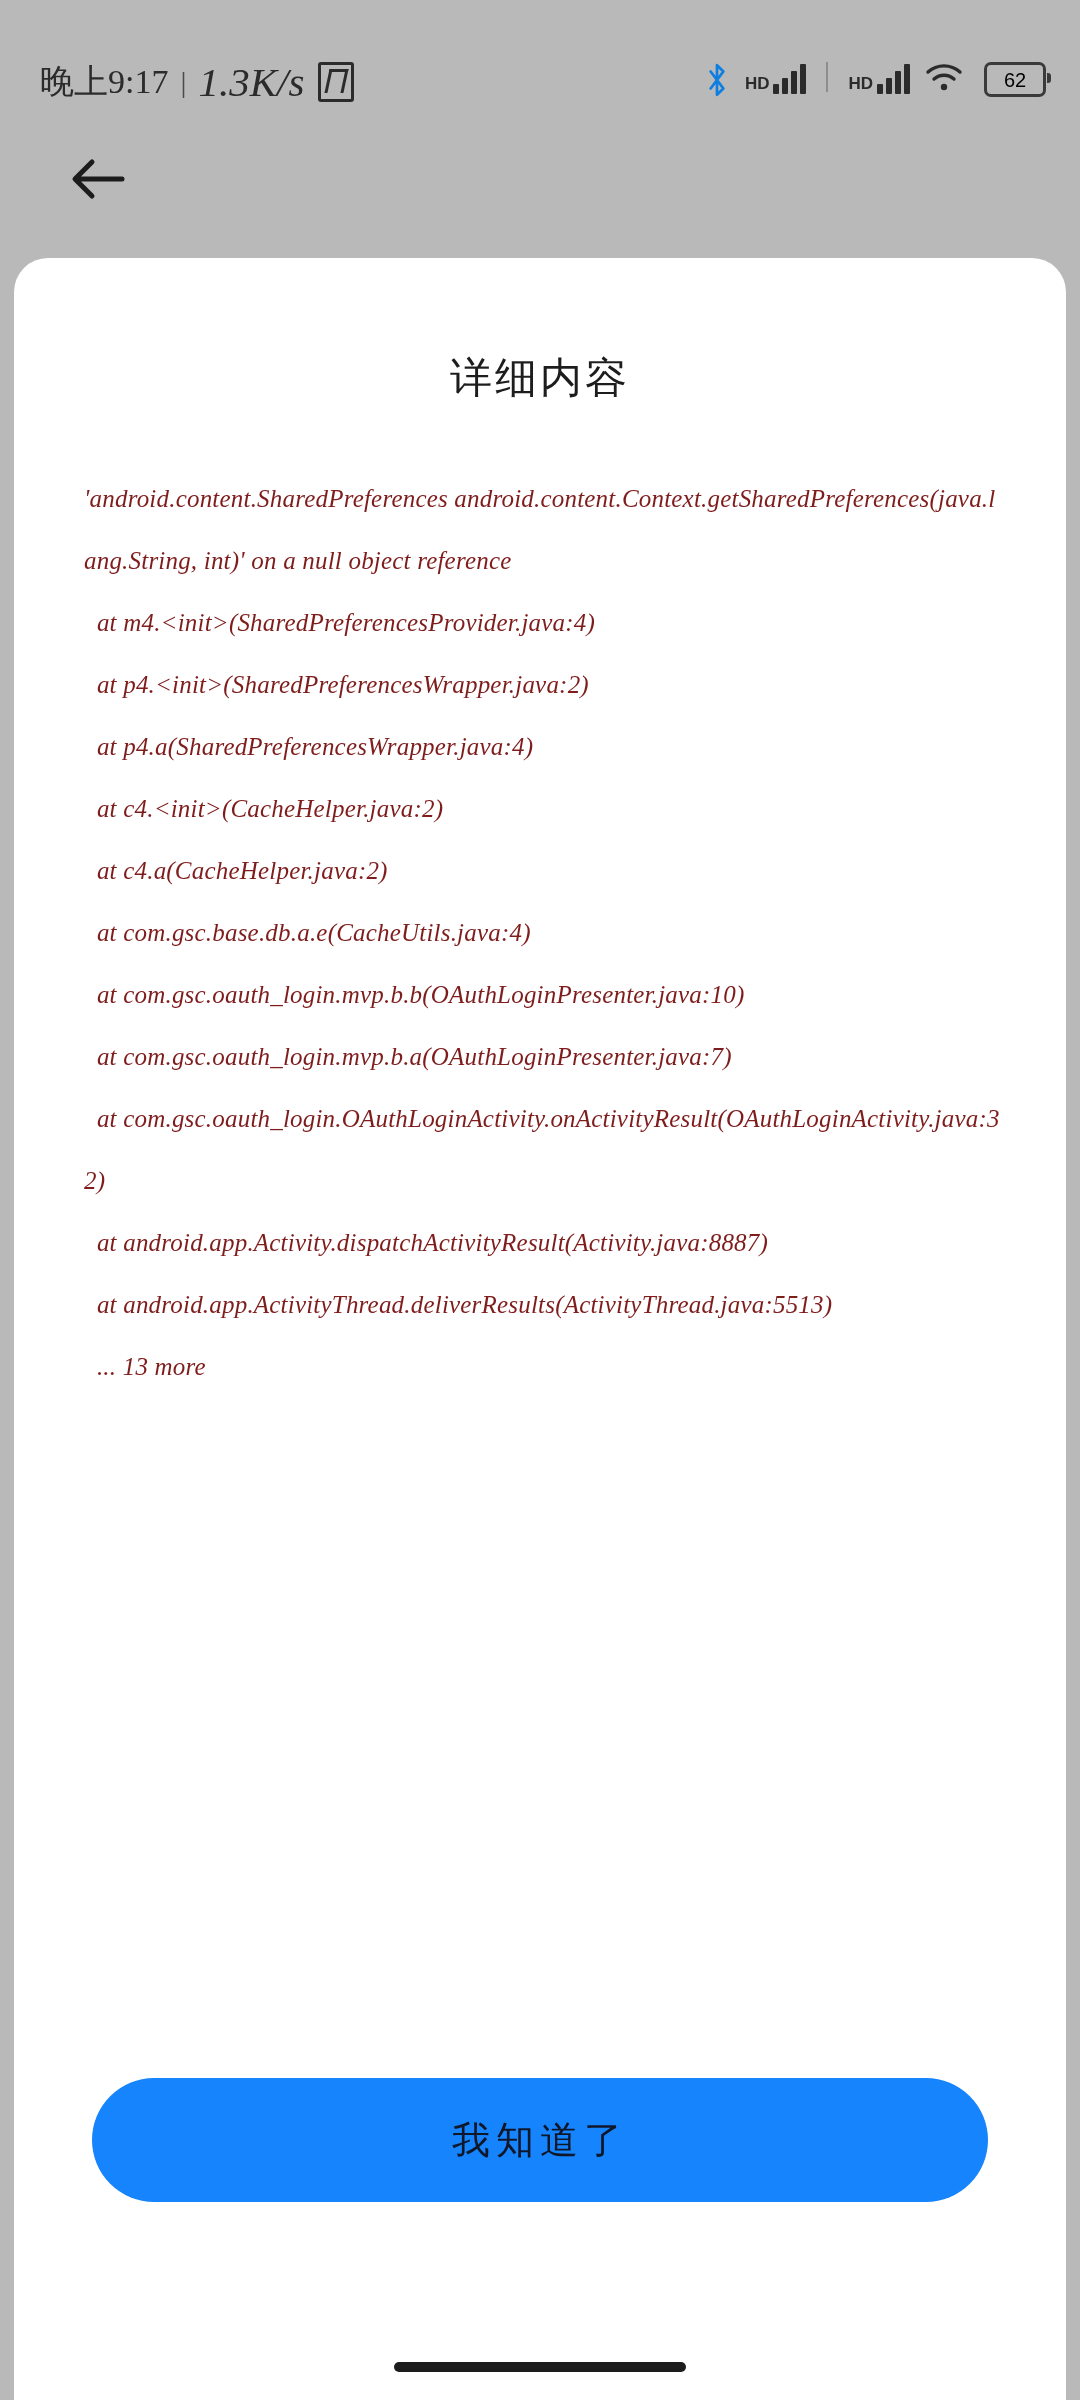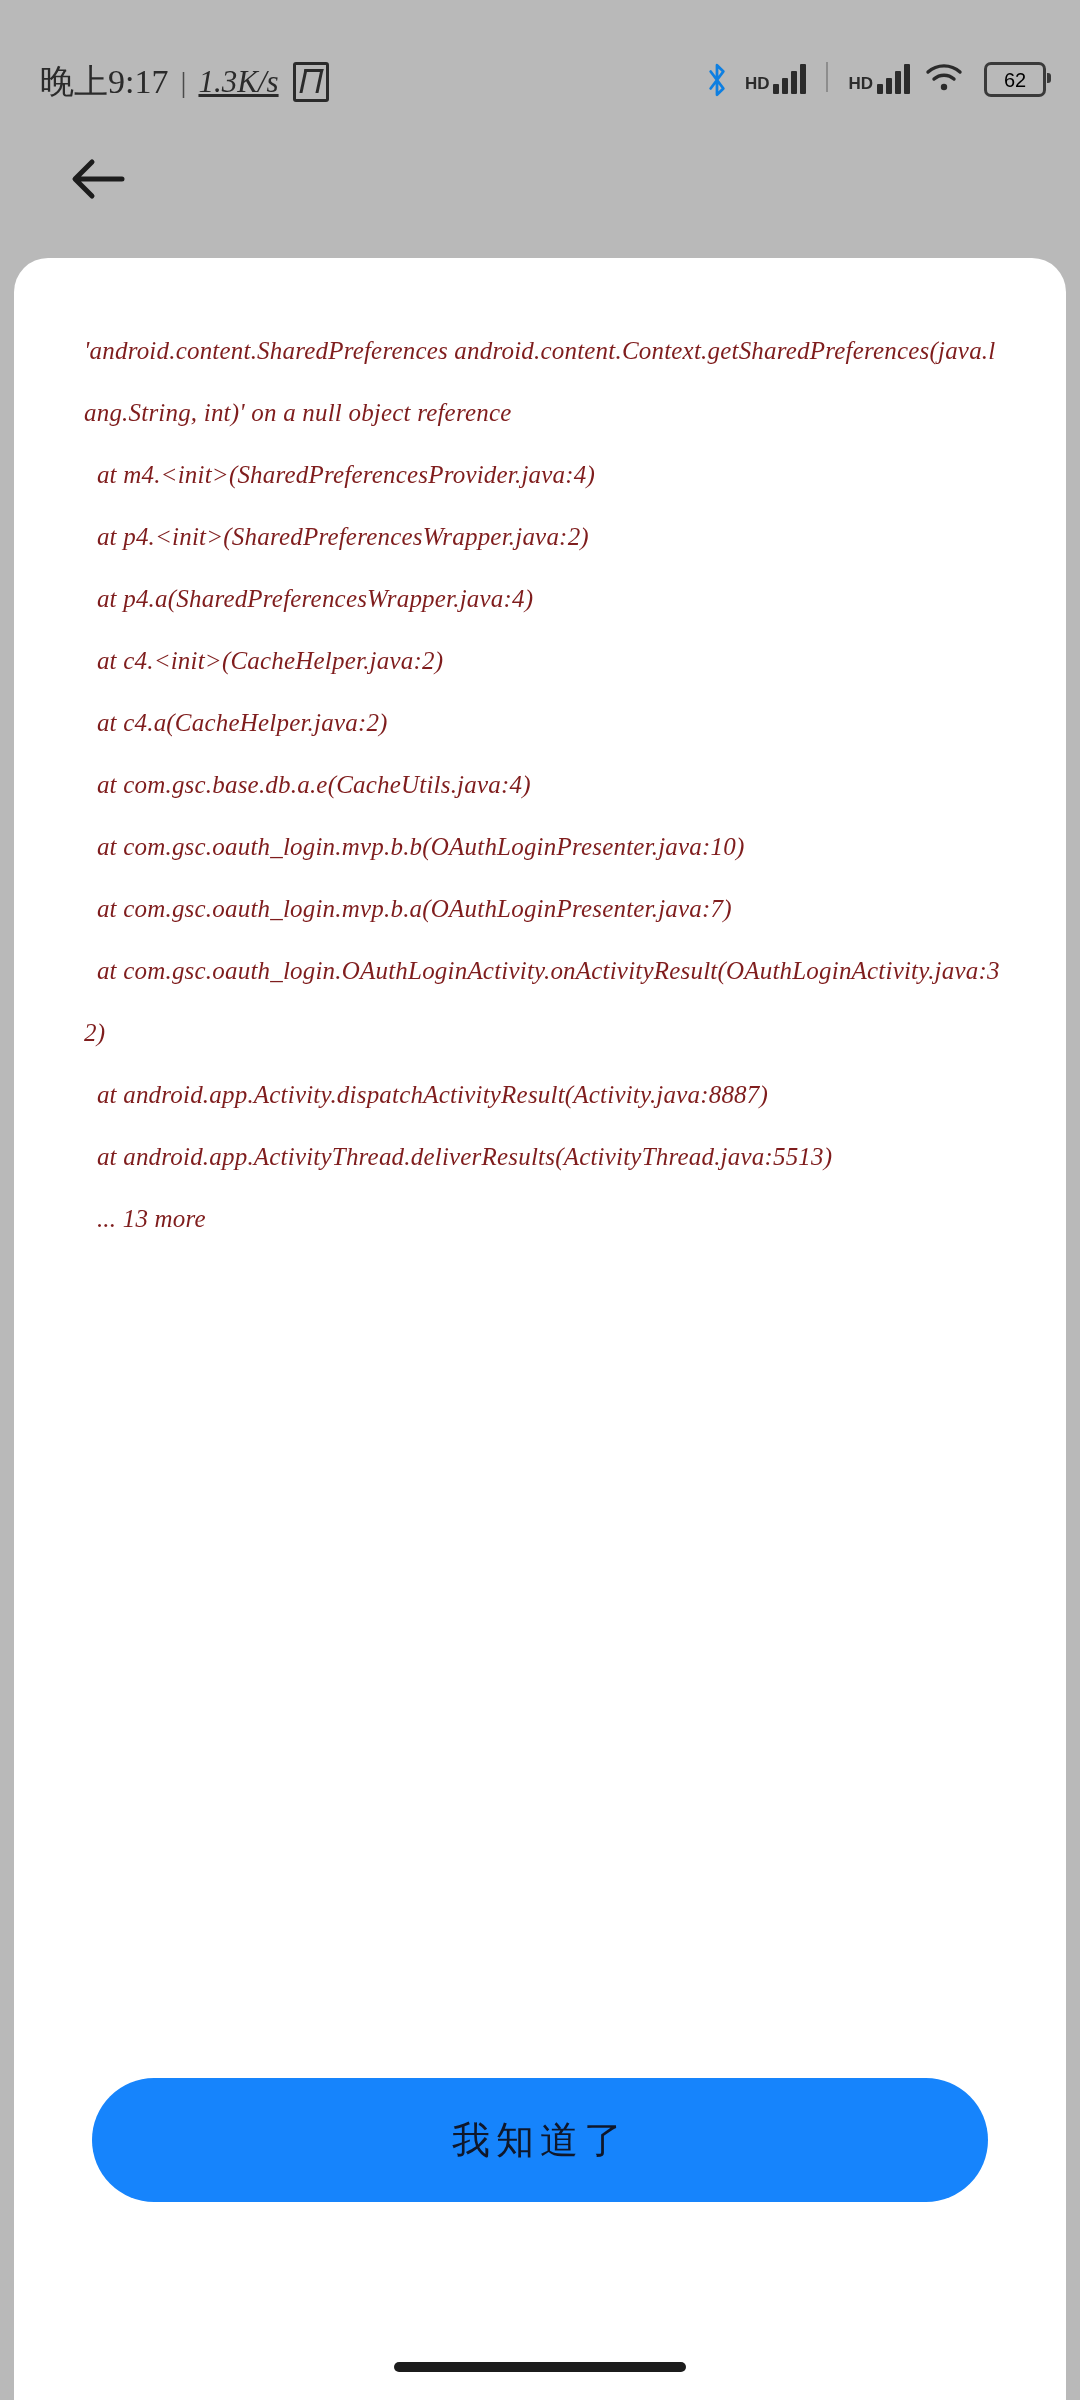--- a/index.html
+++ b/index.html
@@ -36,21 +36,21 @@
   }
   .status-left {
     display: flex;
     align-items: center;
     gap: 0px;
     font-size: 33px;
     font-family: "Liberation Serif", serif;
   }
   .status-left .clock { font-size: 34px; letter-spacing: 0px; }
   .status-left .sep { margin: 0 12px; color: #4a4a4a; font-size: 30px; }
-  .status-left .netspeed { font-size: 31px; font-style: italic; text-decoration: underline; }
+  .status-left .netspeed { font-size: 41px; font-style: italic; }
   .nfc-icon {
     margin-left: 14px;
     width: 30px; height: 34px;
     border: 3px solid #2b2b2b;
     border-radius: 3px;
     position: relative;
     display: inline-block;
   }
   .nfc-icon::before {
     content: "";
@@ -236,20 +236,21 @@
 
   <div class="backbar">
     <span class="back-arrow">
       <svg viewBox="0 0 74 74" width="74" height="74" xmlns="http://www.w3.org/2000/svg">
         <path d="M60 37 L14 37 M30 20 L13 37 L30 54" fill="none" stroke="#1c1c1c" stroke-width="5" stroke-linecap="round" stroke-linejoin="round"></path>
       </svg>
     </span>
   </div>
 
   <div class="sheet">
+    <div class="sheet-title">详细内容</div>
     <div class="detail-body">'android.content.SharedPreferences android.content.Context.getSharedPreferences(java.lang.String, int)' on a null object reference
   at m4.&lt;init&gt;(SharedPreferencesProvider.java:4)
   at p4.&lt;init&gt;(SharedPreferencesWrapper.java:2)
   at p4.a(SharedPreferencesWrapper.java:4)
   at c4.&lt;init&gt;(CacheHelper.java:2)
   at c4.a(CacheHelper.java:2)
   at com.gsc.base.db.a.e(CacheUtils.java:4)
   at com.gsc.oauth_login.mvp.b.b(OAuthLoginPresenter.java:10)
   at com.gsc.oauth_login.mvp.b.a(OAuthLoginPresenter.java:7)
   at com.gsc.oauth_login.OAuthLoginActivity.onActivityResult(OAuthLoginActivity.java:32)

